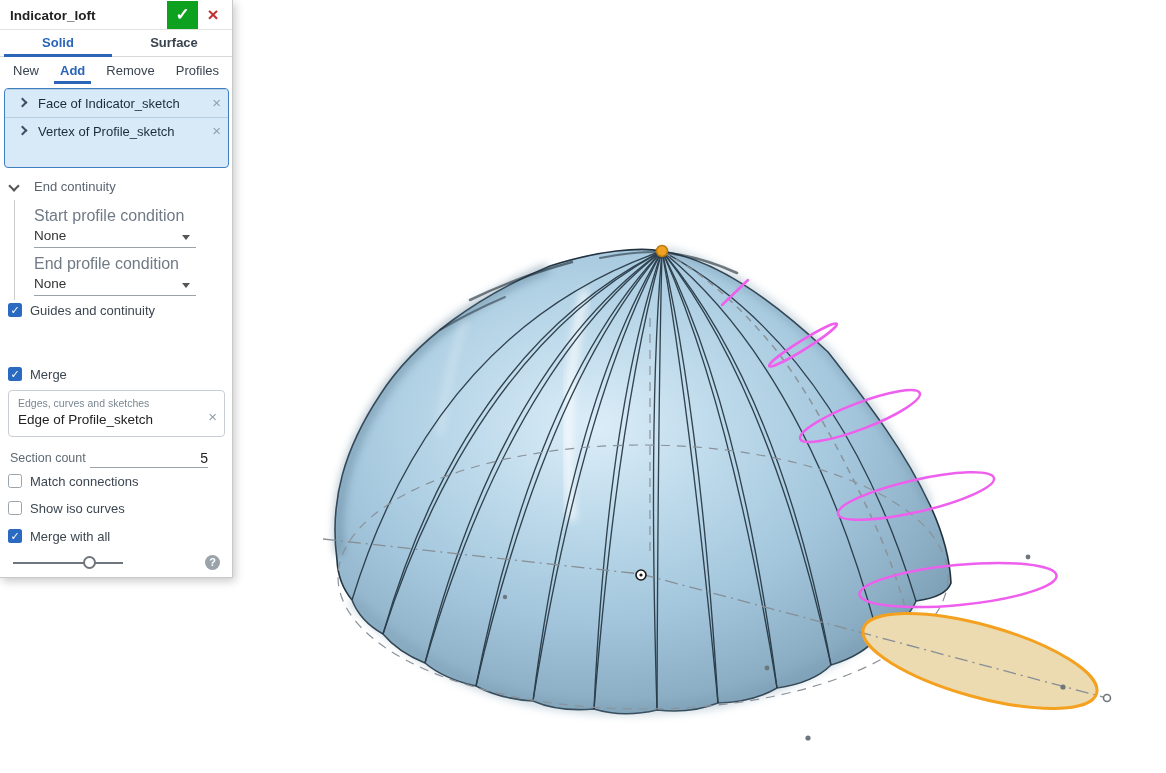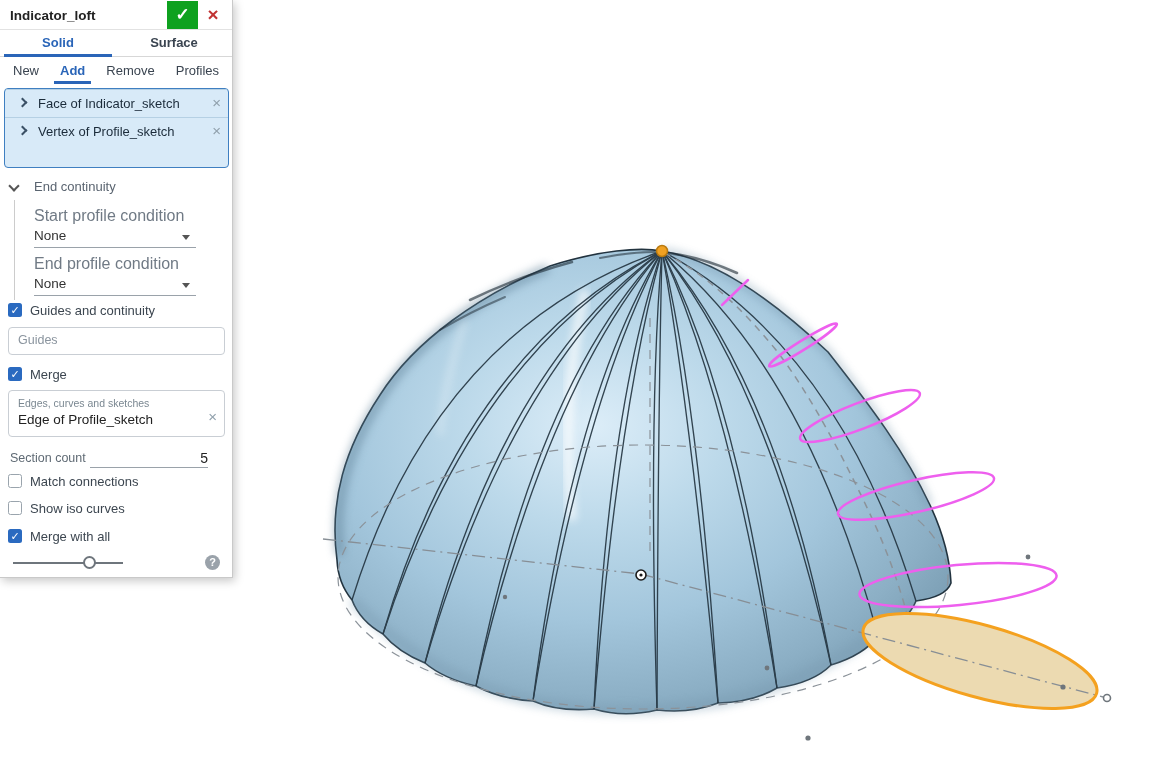--- a/index.html
+++ b/index.html
@@ -250,23 +250,20 @@
   <div class="dropdown" style="top:274px;">
     <span class="val">None</span>
     <span class="caret"></span>
   </div>
 
   <div class="chk-row" style="top:302px;">
     <span class="chk on">✓</span>
     <span class="lbl">Guides and continuity</span>
   </div>
 
-  <div class="text-box guides-input">
-    <input type="text" placeholder="Guides" style="">
-  </div>
 
   <div class="chk-row" style="top:366px;">
     <span class="chk on">✓</span>
     <span class="lbl">Merge</span>
   </div>
 
   <div class="text-box edges-box">
     <span class="mini">Edges, curves and sketches</span>
     <span class="val">Edge of Profile_sketch</span>
     <span class="rm">×</span>

